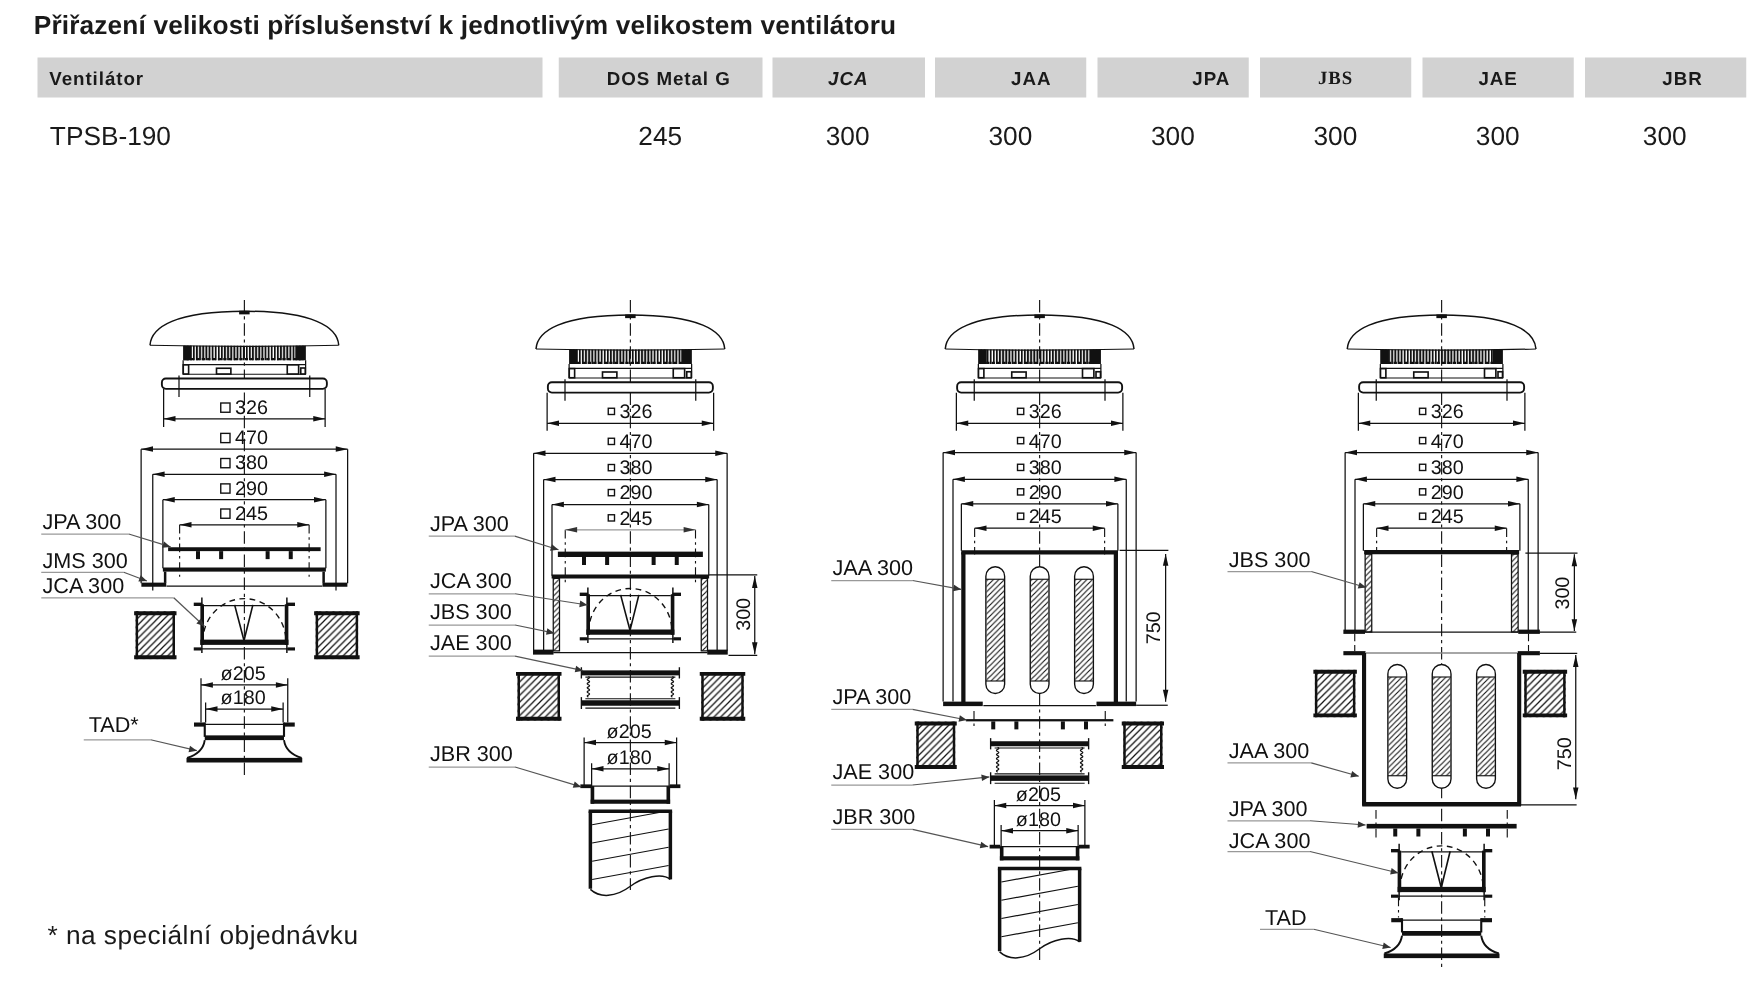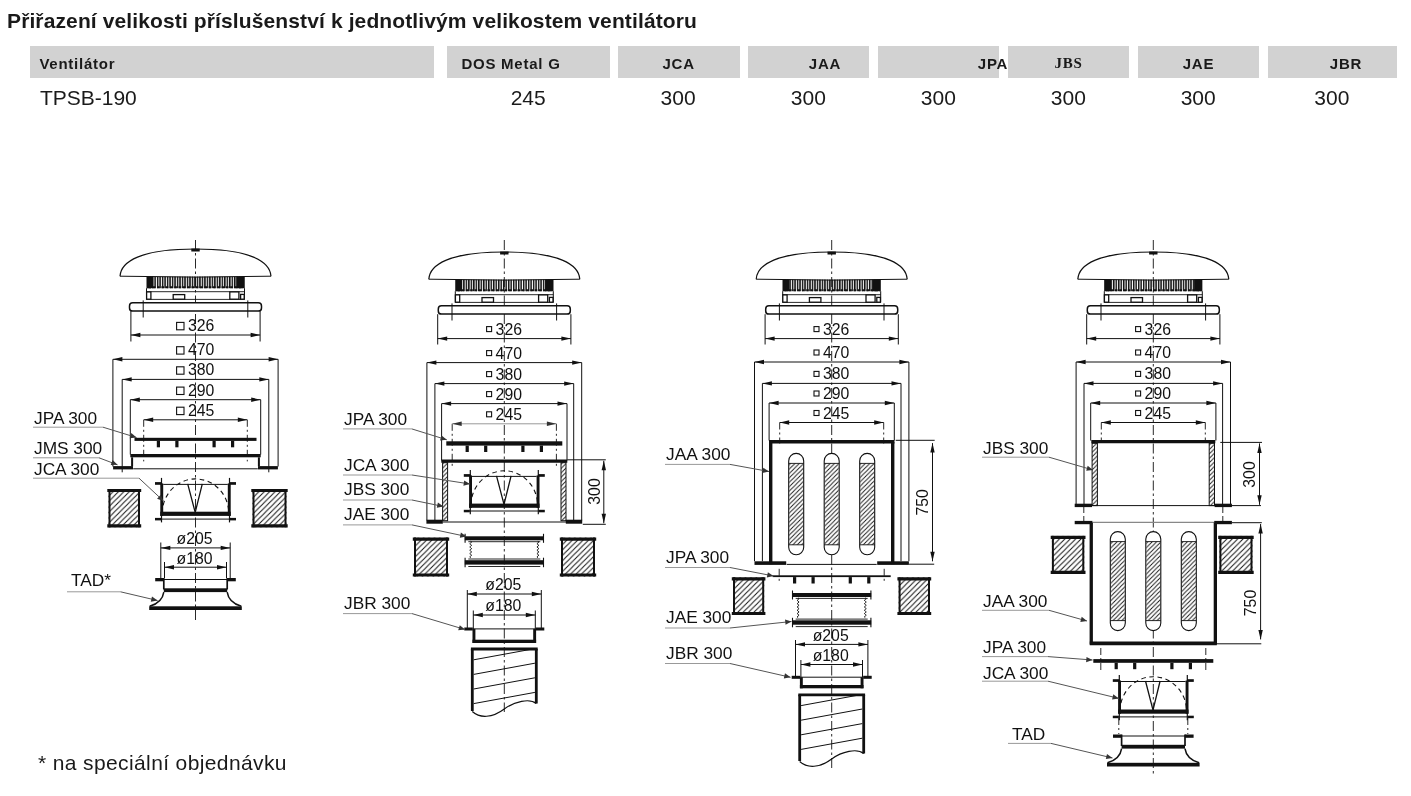--- a/index.html
+++ b/index.html
@@ -1,41 +1,41 @@
 <!DOCTYPE html>
 <html><head><meta charset="utf-8"><title>TPSB-190</title>
 <style>
 html,body{margin:0;padding:0;background:#fff;}
 body{width:1411px;height:796px;position:relative;font-family:"Liberation Sans",sans-serif;color:#1a1a1a;overflow:hidden;}
 .abs{position:absolute;}
 .hcell{position:absolute;top:45.9px;height:32.4px;background:#d2d2d2;}
 .hlab{position:absolute;top:52.7px;font-weight:bold;font-size:15px;line-height:21px;letter-spacing:0.75px;white-space:nowrap;transform:translateX(-50%);}
-.val{position:absolute;top:86px;font-size:21px;white-space:nowrap;transform:translateX(-50%);}
+.val{position:absolute;top:98px;font-size:21px;white-space:nowrap;transform:translateX(-50%);}
 </style></head>
 <body>
 
-<div class="abs" style="left:7px;top:9px;font-size:21px;font-weight:bold;letter-spacing:0.12px;white-space:nowrap;">Přiřazení velikosti příslušenství k jednotlivým velikostem ventilátoru</div>
+<div class="abs" style="left:27px;top:9px;font-size:21px;font-weight:bold;letter-spacing:0.12px;white-space:nowrap;">Přiřazení velikosti příslušenství k jednotlivým velikostem ventilátoru</div>
 
 <div>
 <div class="hcell" style="left:29.5px;width:404.5px;"></div>
 <div class="hcell" style="left:446.7px;width:162.9px;"></div>
 <div class="hcell" style="left:618px;width:121.5px;"></div>
 <div class="hcell" style="left:748px;width:121.4px;"></div>
 <div class="hcell" style="left:877.8px;width:121.6px;"></div>
 <div class="hcell" style="left:1007.8px;width:121.5px;"></div>
 <div class="hcell" style="left:1137.7px;width:121.5px;"></div>
 <div class="hcell" style="left:1267.6px;width:129.3px;"></div>
 </div>
 
 <div>
 <div class="hlab" style="left:39.4px;transform:none;">Ventilátor</div>
-<div class="hlab" style="left:511px;">DOS Metal G</div>
-<div class="hlab" style="left:678.6px;">JCA</div>
+<div class="hlab" style="left:535px;">DOS Metal G</div>
+<div class="hlab" style="left:678.6px;font-style:italic;">JCA</div>
 <div class="hlab" style="left:825px;">JAA</div>
-<div class="hlab" style="left:993px;">JPA</div>
+<div class="hlab" style="left:969px;">JPA</div>
 <div class="hlab" style="left:1068.5px;font-family:Liberation Serif, serif;">JBS</div>
 <div class="hlab" style="left:1198.5px;">JAE</div>
 <div class="hlab" style="left:1346px;">JBR</div>
 </div>
 
 <div>
 <div class="val" style="left:39.9px;transform:none;">TPSB-190</div>
 <div class="val" style="left:528.2px;">245</div>
 <div class="val" style="left:678.1px;">300</div>
 <div class="val" style="left:808.3px;">300</div>
@@ -982,13 +982,13 @@
 </g>
 
 <g>
 <text x="1012.0" y="740.0" font-size="17.3" text-anchor="start" font-weight="normal" fill="#111" font-family="Liberation Sans, sans-serif">TAD</text>
 <line x1="1008.0" y1="743.4" x2="1051.0" y2="743.4" stroke="#999" stroke-width="1.0" stroke-linecap="butt"></line>
 <line x1="1051.0" y1="743.4" x2="1112.5" y2="758.0" stroke="#555" stroke-width="1.0" stroke-linecap="butt"></line>
 <path d="M 1112.5,758.0 L 1105.8,759.1 L 1107.0,754.0 z" fill="#333"></path>
 </g>
 </svg>
 
-<div class="abs" style="left:38px;top:736.5px;font-size:21px;letter-spacing:0.38px;margin-top:14px;">* na speciální objednávku</div>
+<div class="abs" style="left:38px;top:736.5px;font-size:21px;letter-spacing:0.38px;">* na speciální objednávku</div>
 
 </body></html>

